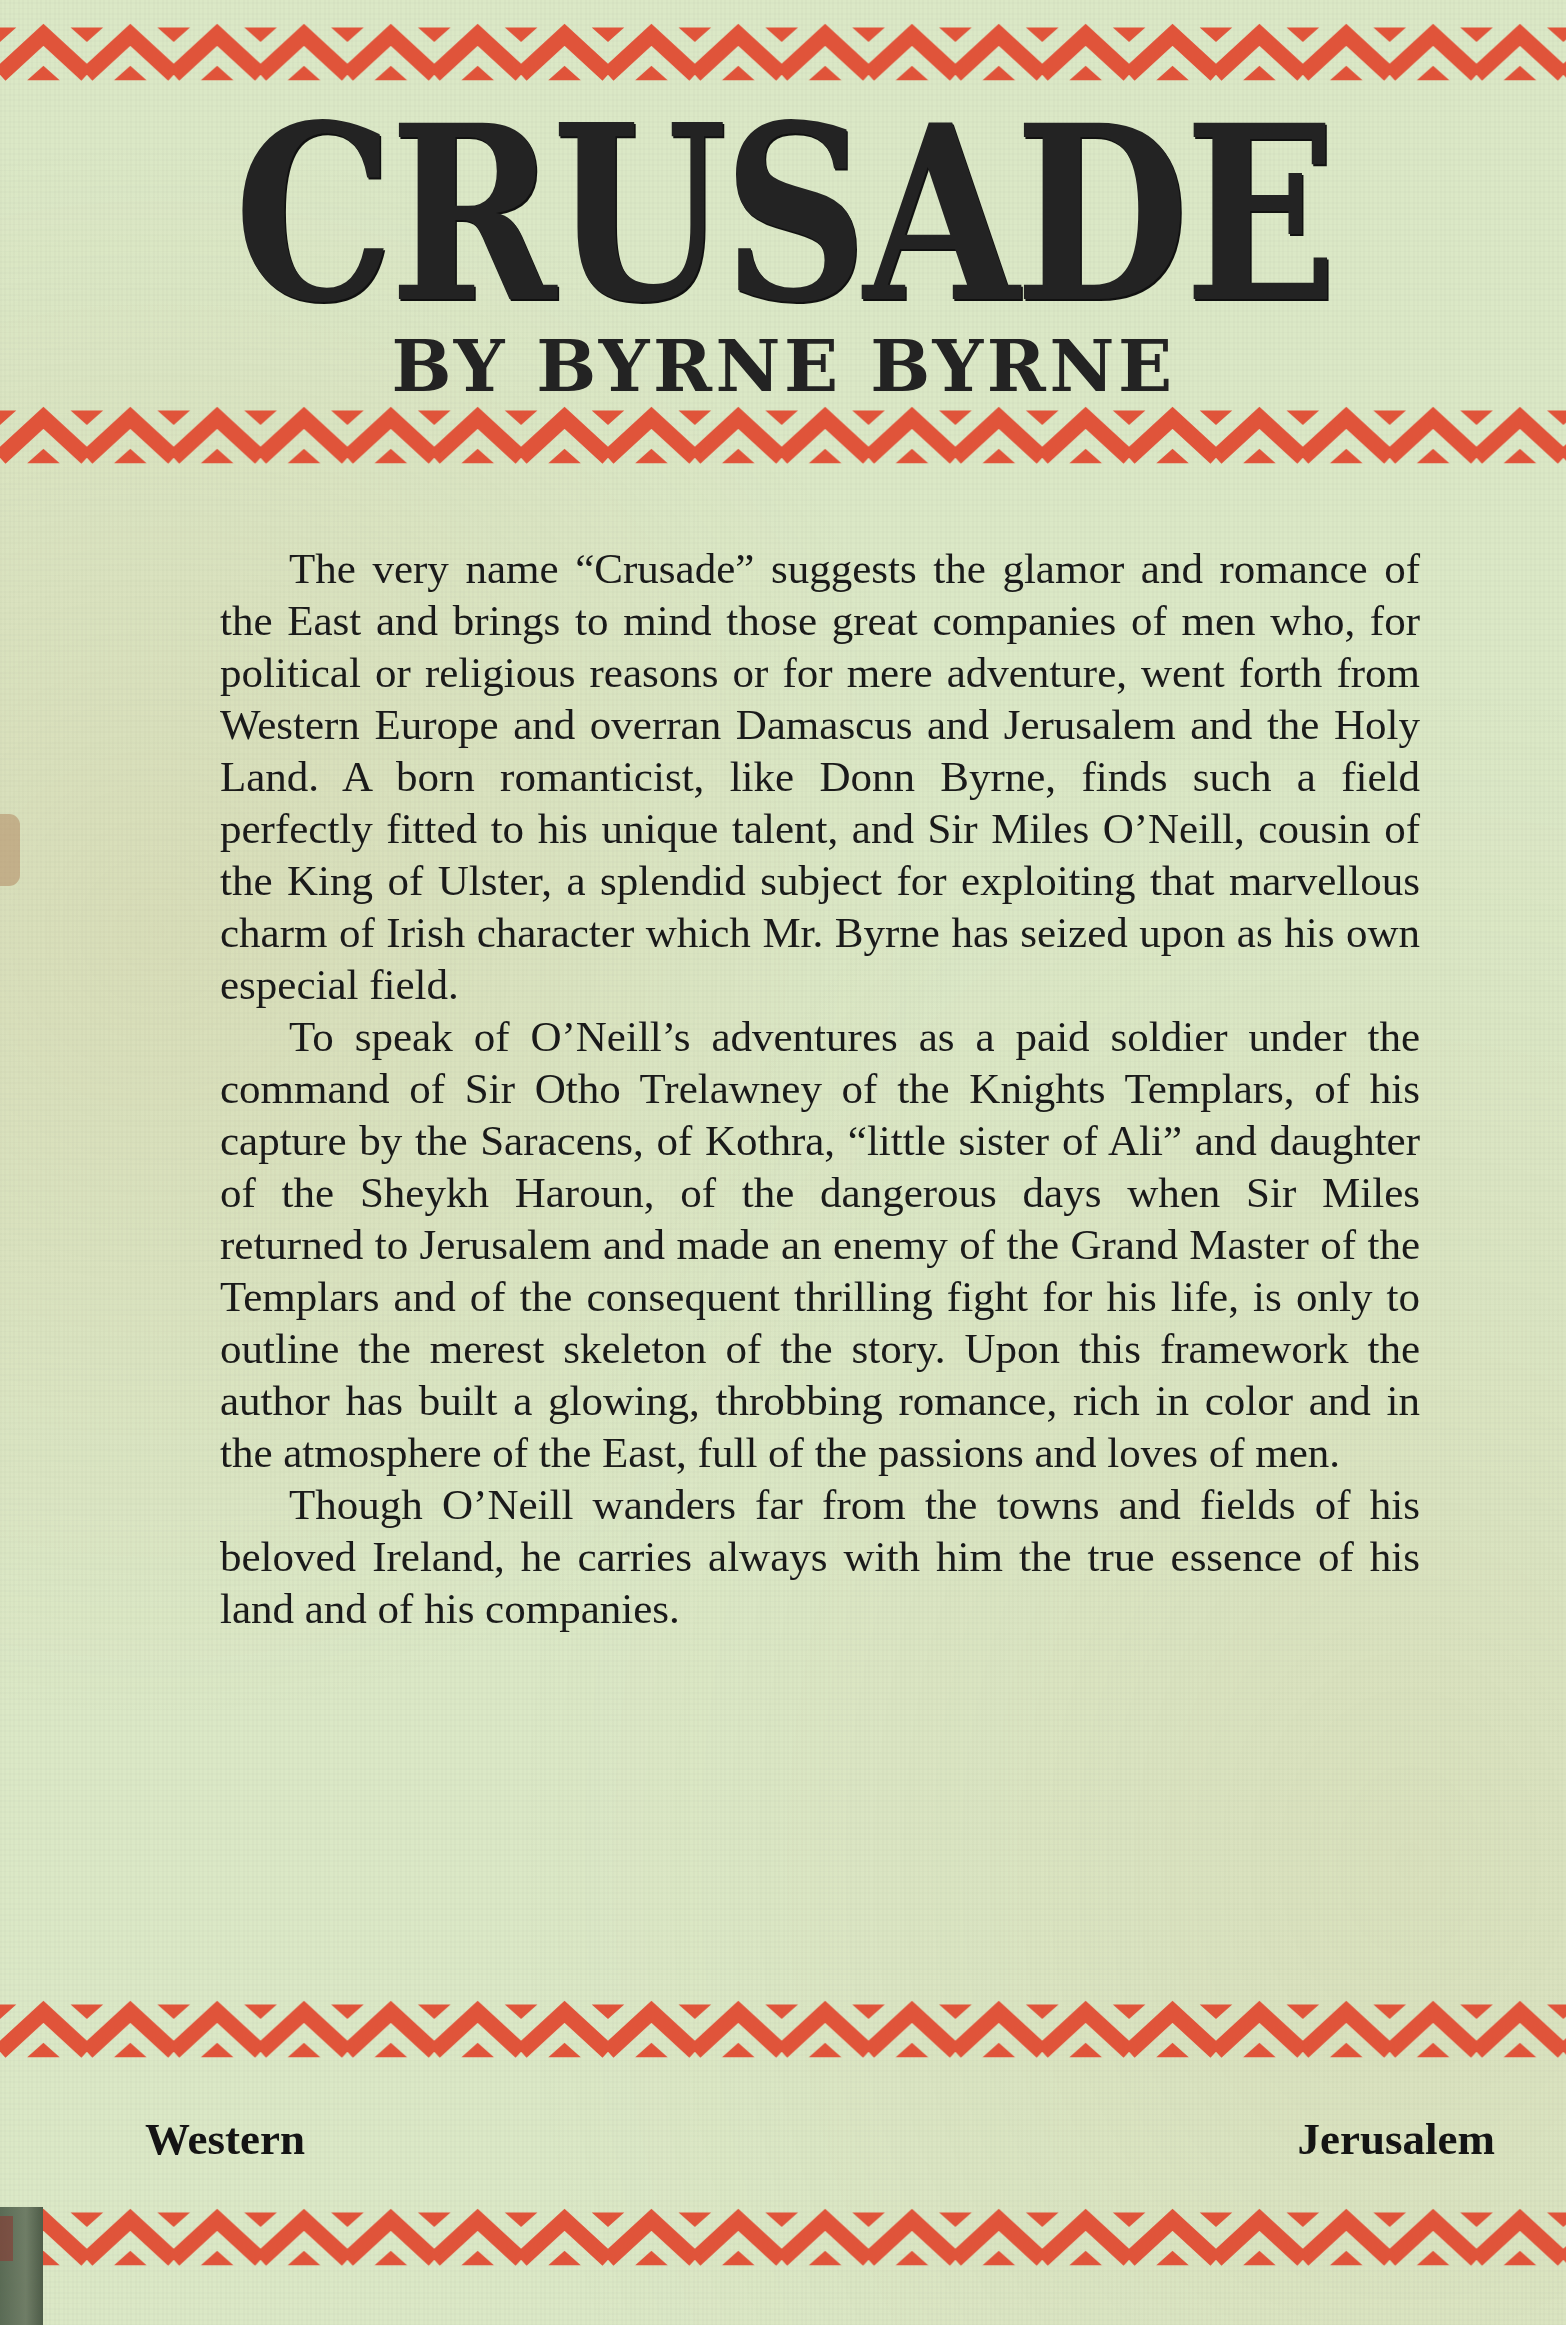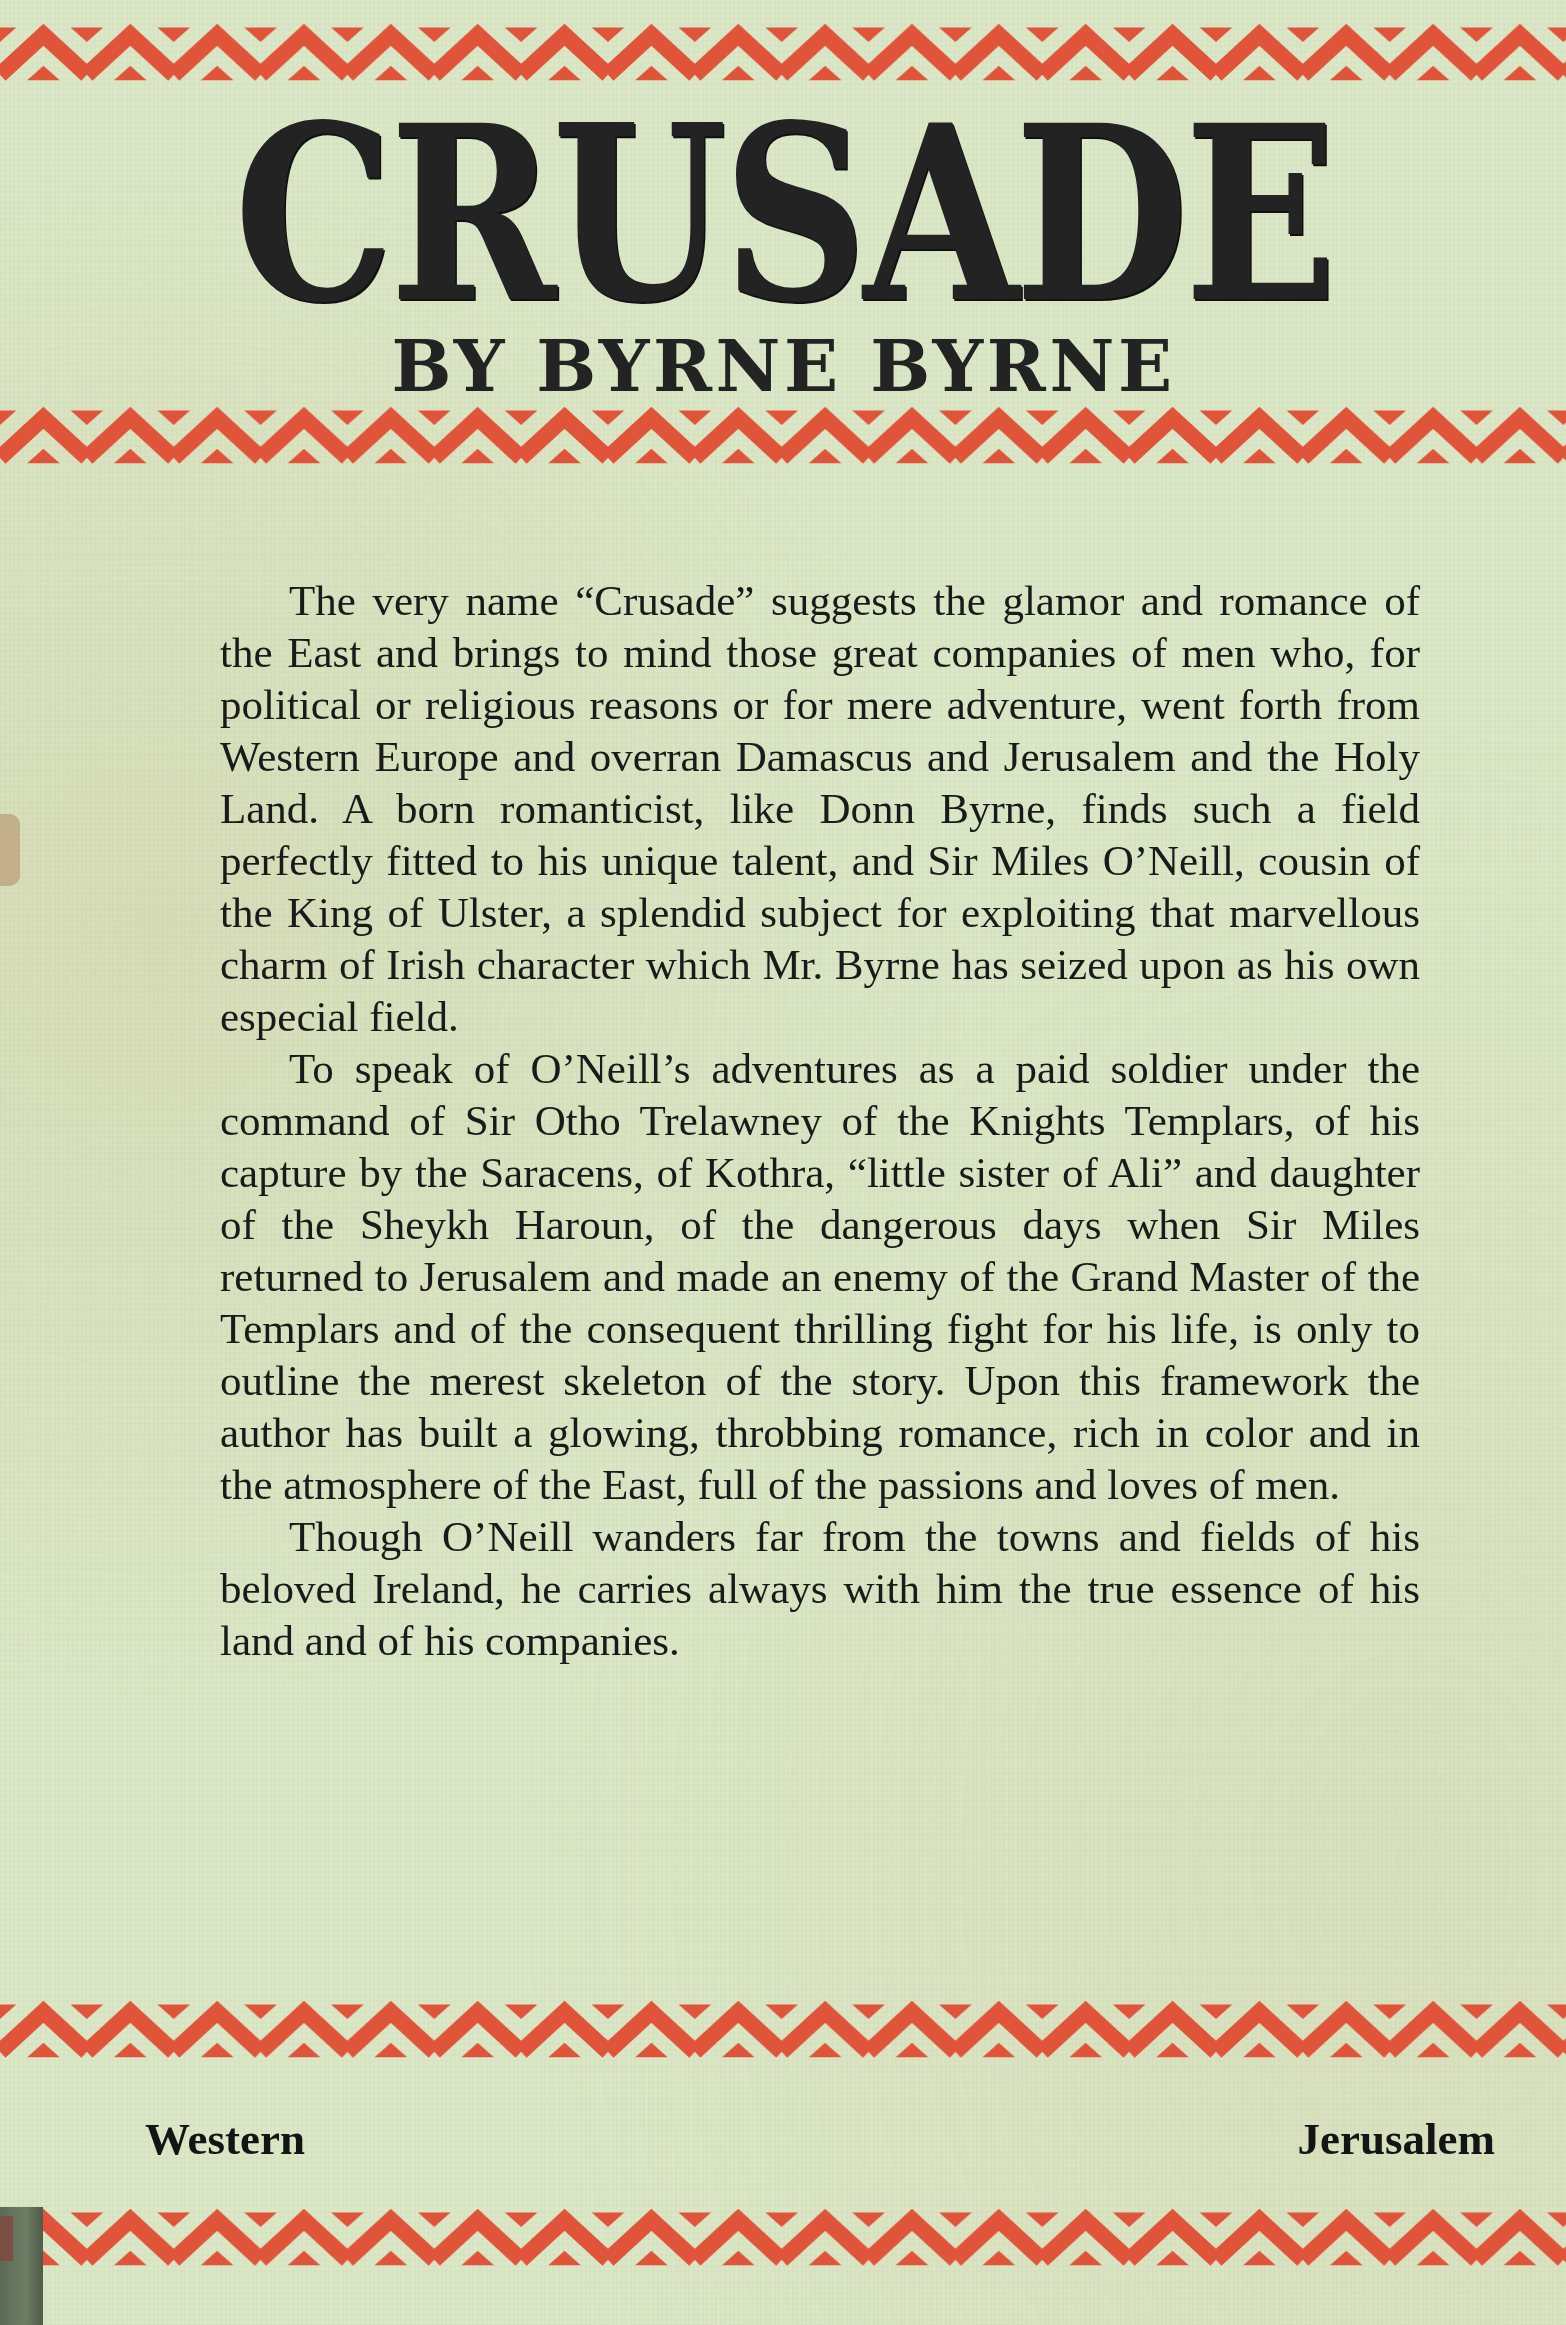--- a/index.html
+++ b/index.html
@@ -29,21 +29,21 @@
   .byline {
     position:absolute; left:0; width:1567px; top:326px; text-align:center;
     font-family:"DejaVu Serif", serif; font-weight:bold;
     font-size:71px; line-height:81px; letter-spacing:3.6px;
     color:#232323;
   }
   .body {
     position:absolute; left:220px; top:543px; width:1200px;
     font-family:"Liberation Serif", serif;
     font-size:43px; line-height:52px;
-    text-align:justify; color:#1a1a1a;margin-top:32px;
+    text-align:justify; color:#1a1a1a;
   }
   .body p { margin:0; text-indent:69px; }
   .pub {
     position:absolute; top:2108px; left:0; width:1567px; height:63px;
     font-family:"Liberation Serif", serif; font-size:45px; line-height:63px; color:#141414;
   }
   .pub .city { position:absolute; left:145px; font-weight:bold; }
   .pub .name { position:absolute; left:382px; letter-spacing:0.9px; }
   .pub .role { position:absolute; right:72px; font-weight:bold; }
   .spine-strip {

